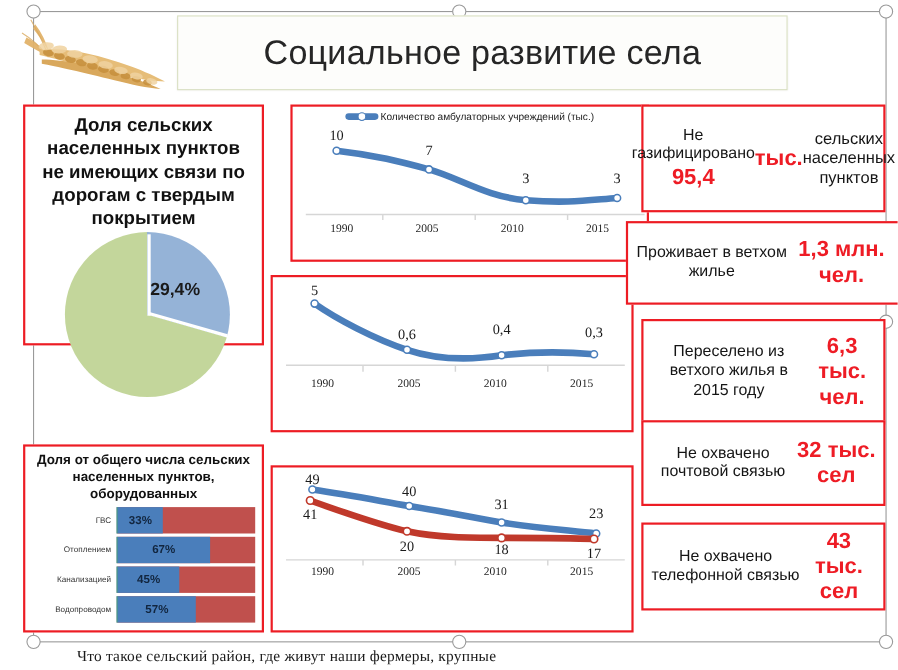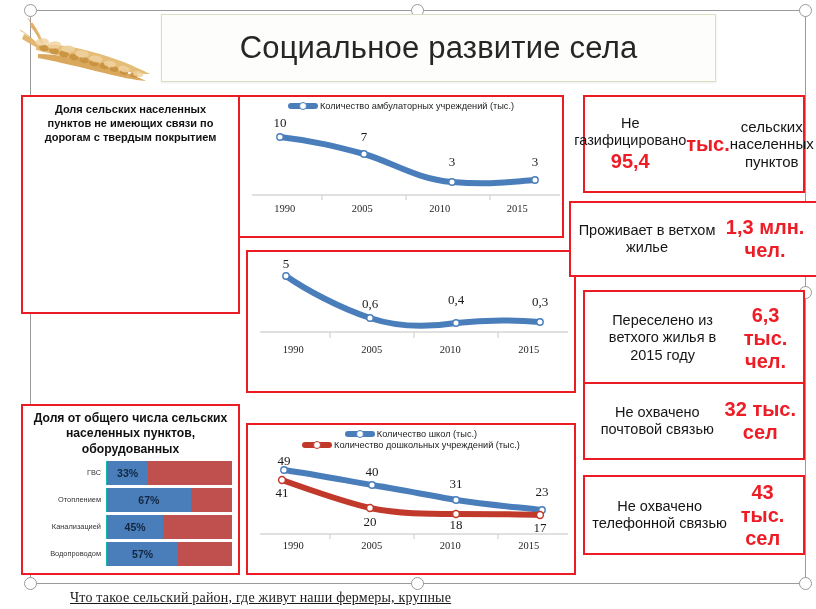--- a/index.html
+++ b/index.html
@@ -27,21 +27,21 @@
              box-shadow:0 1px 2px rgba(0,0,0,.08);}
   .title-text{font-size:31px;color:#262626;letter-spacing:.2px;
               font-family:"Liberation Sans","DejaVu Sans",sans-serif;font-weight:400;}
 
   
   .card{position:absolute;border:2px solid #ed1c24;background:#ffffff;
         box-sizing:border-box;}
 
   
   .pie-card{left:21px;top:95px;width:219px;height:219px;}
-  .pie-title{font-size:11px;font-weight:bold;color:#111;text-align:center;
+  .pie-title{font-size:17px;font-weight:bold;color:#111;text-align:center;
              line-height:1.25;padding:6px 10px 0 10px;}
   .pie-wrap{position:relative;width:160px;height:124px;margin:2px auto 0 auto;}
   .pie{position:absolute;left:8px;top:0;width:150px;height:150px;border-radius:50%;
        background:conic-gradient(from 0deg,#95b3d7 0deg 106deg,#c3d69b 106deg 360deg);}
   .pie-gapA{position:absolute;left:83px;top:2px;width:3px;height:74px;
             background:#fff;transform-origin:bottom center;}
   .pie-gapB{position:absolute;left:83px;top:74px;width:3px;height:74px;
             background:#fff;transform-origin:top center;transform:rotate(-74deg);}
   .pie-label{position:absolute;left:86px;top:44px;font-size:16px;font-weight:bold;
              color:#1a1a1a;}
@@ -53,21 +53,21 @@
   .bar-row{display:flex;align-items:center;height:24px;margin-bottom:3px;}
   .bar-cat{width:72px;text-align:right;padding-right:5px;font-size:7.4px;color:#333;
            font-family:"Liberation Sans","DejaVu Sans",sans-serif;}
   .bar-track{position:relative;flex:1;height:24px;background:#c0504d;
              border-left:1px solid #14b8a6;}
   .bar-fill{position:absolute;left:0;top:0;height:100%;background:#4a7ebb;
             display:flex;align-items:center;justify-content:center;}
   .bar-val{font-size:10.5px;font-weight:bold;color:#12263f;}
 
   
-  .chart-card{left:238px;top:95px;width:326px;height:143px;}
+  .chart-card{left:264px;top:95px;width:326px;height:143px;}
   .chart-card2{left:246px;top:250px;width:330px;height:143px;}
   .chart-card3{left:246px;top:423px;width:330px;height:152px;}
   .legend{display:flex;flex-direction:column;align-items:center;gap:1px;
           padding-top:4px;}
   .legend-item{display:flex;align-items:center;gap:2px;font-size:9.2px;color:#1b1b1b;
                font-family:"Liberation Sans","DejaVu Sans",sans-serif;}
   .lg-mark{position:relative;width:30px;height:6px;border-radius:3px;display:inline-block;}
   .lg-mark::after{content:"";position:absolute;left:11px;top:-1.5px;width:8px;height:8px;
                   border-radius:50%;background:#fff;box-sizing:border-box;}
   .lg-blue{background:#4a7ebb;}
@@ -89,21 +89,21 @@
   .s5{left:583px;top:475px;width:222px;height:80px;}
   .stat-lead{font-size:14.5px;color:#151515;line-height:1.2;}
   .stat-big{font-size:20px;font-weight:bold;color:#ee1c25;line-height:1.15;}
   .stat-big-inline{font-size:20px;font-weight:bold;color:#ee1c25;}
   .stat-sub{font-size:15px;color:#151515;line-height:1.15;}
 
   
   .bottom-text{position:absolute;left:70px;top:590px;width:700px;
                font-size:14px;color:#1a1a1a;letter-spacing:.2px;
                font-family:"Liberation Serif","DejaVu Serif",serif;
-               text-align:justify;white-space:nowrap;overflow:hidden;text-decoration:underline;}
+               text-align:justify;white-space:nowrap;overflow:hidden;}
 </style>
 </head>
 <body>
 
 <div id="slide">
 
   <div class="frame-line frame-top"></div>
   <div class="frame-line frame-bottom"></div>
   <div class="frame-line frame-left"></div>
   <div class="frame-line frame-right"></div>
@@ -156,20 +156,26 @@
       </g>
     </svg>
   </div>
 
   <div class="title-box">
     <div class="title-text">Социальное развитие села</div>
   </div>
 
   <div class="card pie-card">
     <div class="pie-title">Доля сельских населенных пунктов не имеющих связи по дорогам с твердым покрытием</div>
+    <div class="pie-wrap">
+      <div class="pie"></div>
+      <div class="pie-gapA"></div>
+      <div class="pie-gapB"></div>
+      <div class="pie-label">29,4%</div>
+    </div>
   </div>
 
   <div class="card bar-card">
     <div class="bar-title">Доля от общего числа сельских населенных пунктов, оборудованных</div>
     <div class="bar-plot">
       <div class="bar-row">
         <div class="bar-cat">ГВС</div>
         <div class="bar-track">
           <div class="bar-fill" style="width:33%">
             <span class="bar-val">33%</span>
@@ -255,30 +261,20 @@
     </div>
     <div class="xaxis">
       <span class="xtick">1990</span>
       <span class="xtick">2005</span>
       <span class="xtick">2010</span>
       <span class="xtick">2015</span>
     </div>
   </div>
 
   <div class="card chart-card3">
-    <div class="legend">
-      <div class="legend-item">
-        <span class="lg-mark lg-blue"></span>
-        <span>Количество школ (тыс.)</span>
-      </div>
-      <div class="legend-item">
-        <span class="lg-mark lg-red"></span>
-        <span>Количество дошкольных учреждений (тыс.)</span>
-      </div>
-    </div>
     <div class="plot">
       <svg width="326" height="90" viewBox="0 0 326 90">
         <text x="36" y="15" font-size="13" font-family="Liberation Serif, serif" fill="#1a1a1a" text-anchor="middle">49</text>
         <text x="124" y="26" font-size="13" font-family="Liberation Serif, serif" fill="#1a1a1a" text-anchor="middle">40</text>
         <text x="208" y="38" font-size="13" font-family="Liberation Serif, serif" fill="#1a1a1a" text-anchor="middle">31</text>
         <text x="294" y="46" font-size="13" font-family="Liberation Serif, serif" fill="#1a1a1a" text-anchor="middle">23</text>
         <text x="34" y="47" font-size="13" font-family="Liberation Serif, serif" fill="#1a1a1a" text-anchor="middle">41</text>
         <text x="122" y="76" font-size="13" font-family="Liberation Serif, serif" fill="#1a1a1a" text-anchor="middle">20</text>
         <text x="208" y="79" font-size="13" font-family="Liberation Serif, serif" fill="#1a1a1a" text-anchor="middle">18</text>
         <text x="292" y="82" font-size="13" font-family="Liberation Serif, serif" fill="#1a1a1a" text-anchor="middle">17</text>

